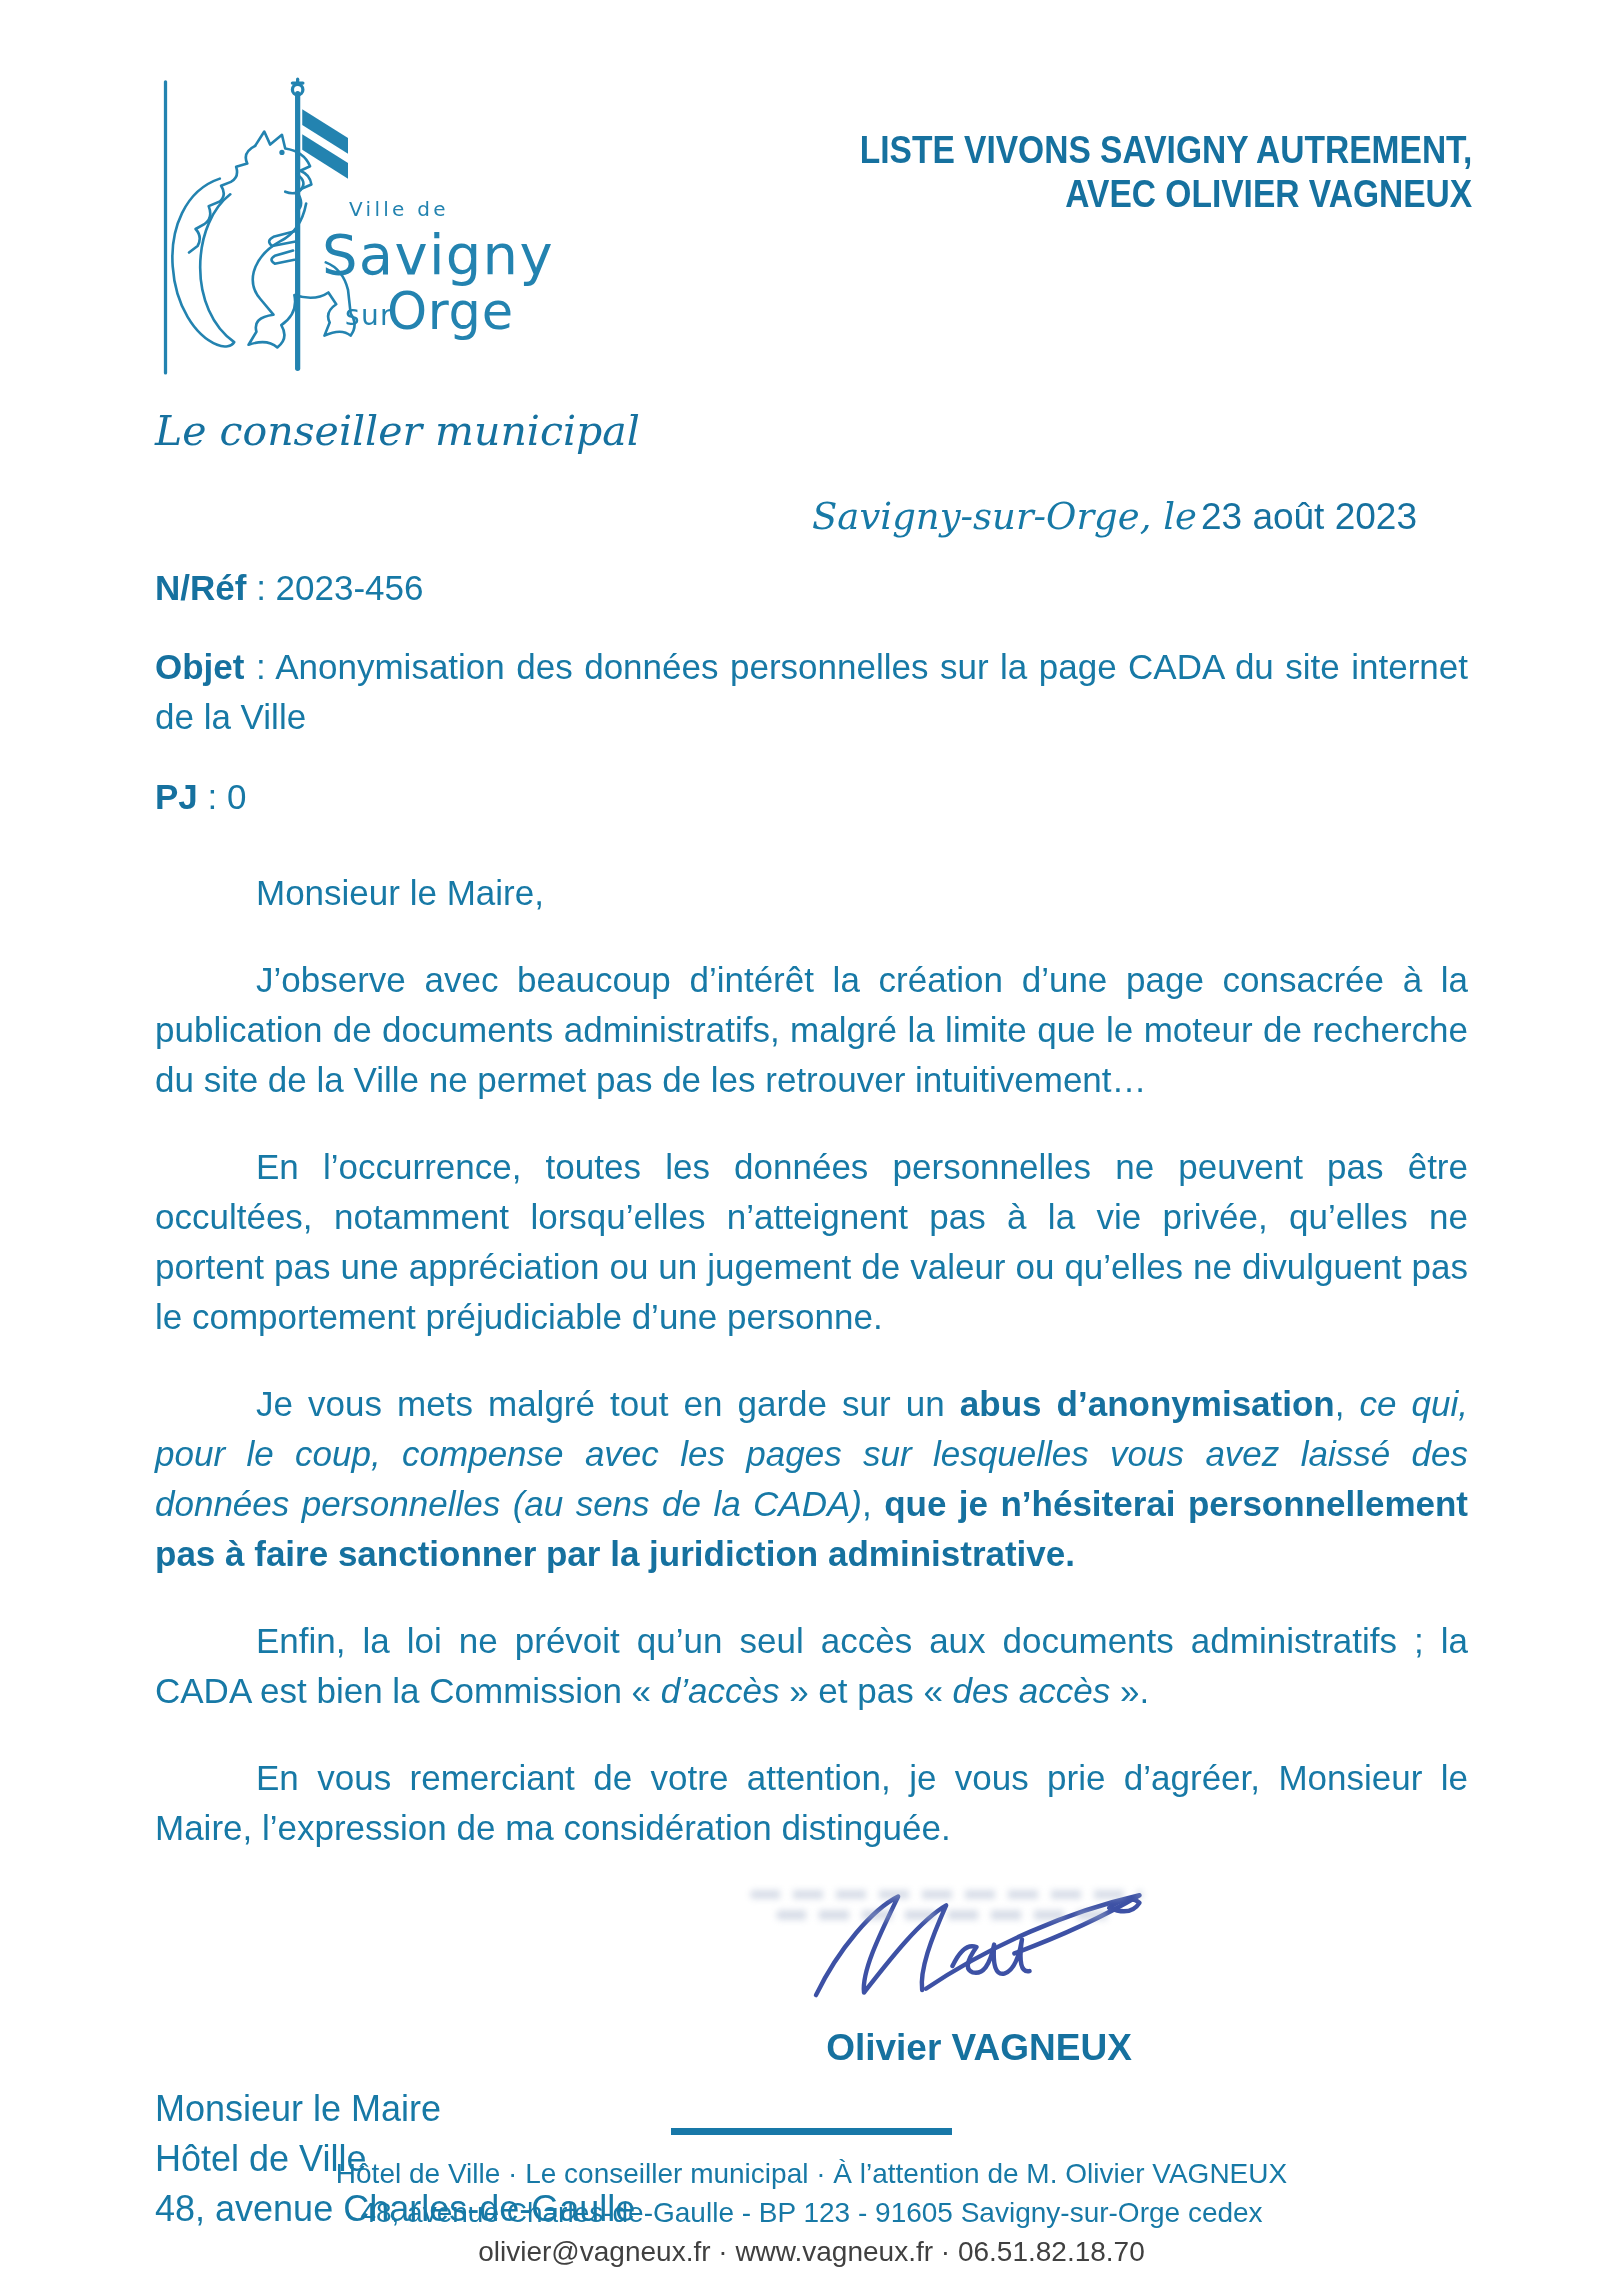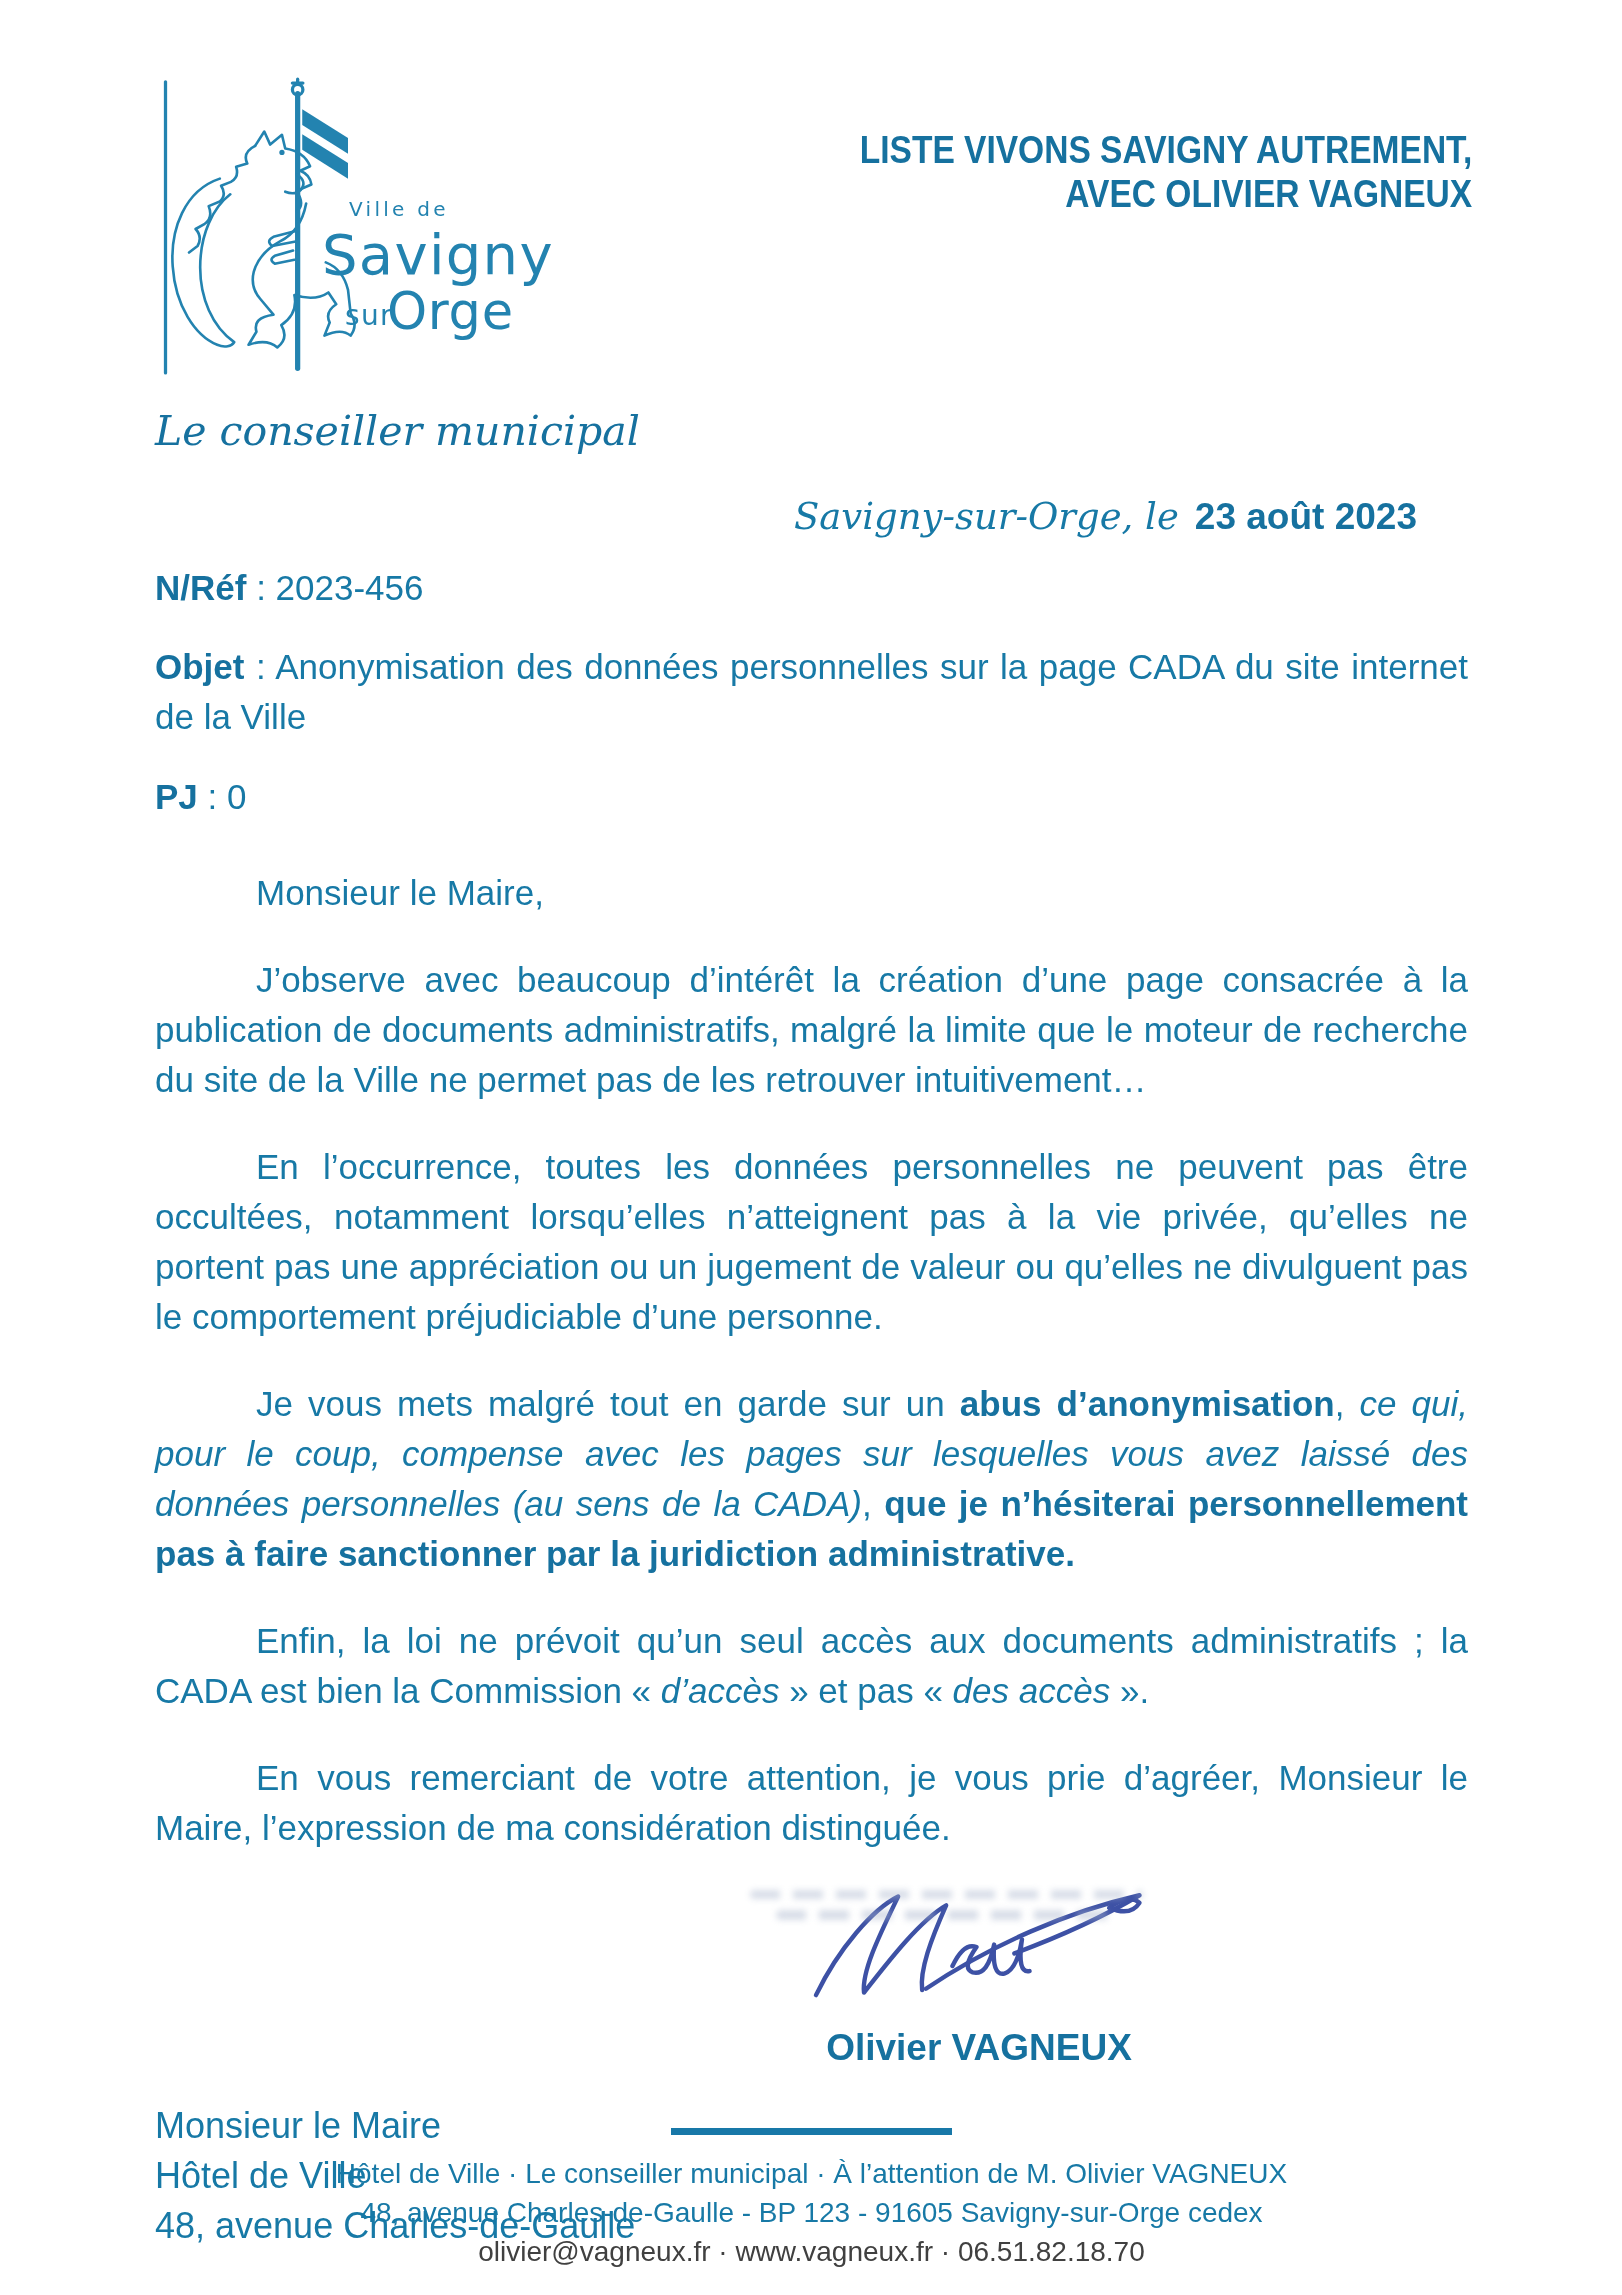--- a/index.html
+++ b/index.html
@@ -29,38 +29,38 @@
     font-family:"DejaVu Serif","Liberation Serif",serif;font-style:italic;
     font-size:41px;color:#16719f;white-space:nowrap;
   }
   .dateline{
     position:absolute;left:155px;top:495px;width:1313px;box-sizing:border-box;
     text-align:right;padding-right:51px;white-space:nowrap;
   }
   .dateline .place{
     font-family:"DejaVu Serif","Liberation Serif",serif;font-style:italic;font-size:37px;
   }
-  .dateline .date{font-weight:bold;font-size:37px;margin-left:16px;color:#16719f;}
+  .dateline .date{font-weight:normal;font-size:37px;margin-left:4px;color:#16719f;}
   
   .col{position:absolute;left:155px;top:563px;width:1313px;font-size:35px;line-height:50px;}
   .metaline{white-space:nowrap;}
   .mt-subject{margin-top:29px;text-align:justify;}
   .mt-pj{margin-top:30px;}
   .salutation{margin-top:46px;margin-left:101px;}
   .para{margin-top:37px;text-align:justify;text-indent:101px;}
   .para i{font-style:italic;}
   
   .sigwrap{position:relative;width:654px;margin:17px 0 0 497px;text-align:center;}
   .ghost{position:absolute;left:98px;top:9.2px;width:393px;opacity:.45;filter:blur(3.3px);}
   .ghost div{height:9.8px;margin:10.5px 0;border-radius:5.2px;
     background:repeating-linear-gradient(90deg,#aab6cd 0 30px,transparent 30px 43px);}
   .ghost div:nth-child(2){margin-left:26px;width:86%;}
   .signame{margin-top:1.3px;font-weight:bold;font-size:37px;color:#16719f;}
   
-  .recipient{margin-top:28px;font-size:36px;line-height:50px;}
+  .recipient{margin-top:11px;font-size:36px;line-height:50px;}
   
   .footer{position:absolute;left:0;right:0;bottom:23.6px;text-align:center;
     font-size:28px;line-height:39px;color:#1779a6;}
   .footer .divider{width:281px;height:7.2px;background:#1878a8;margin:0 auto 19.6px auto;}
   .footer .f-bold{font-weight:normal;color:#404040;}
 </style>
 </head>
 <body>
 
 <div class="page">

